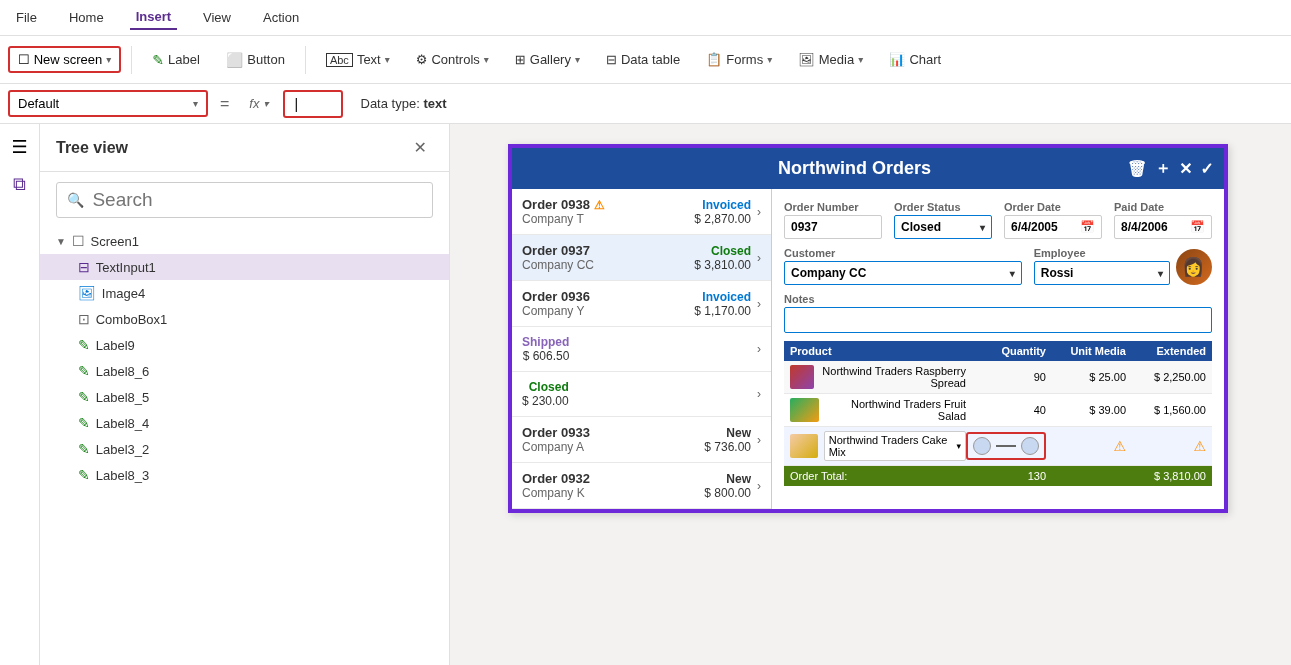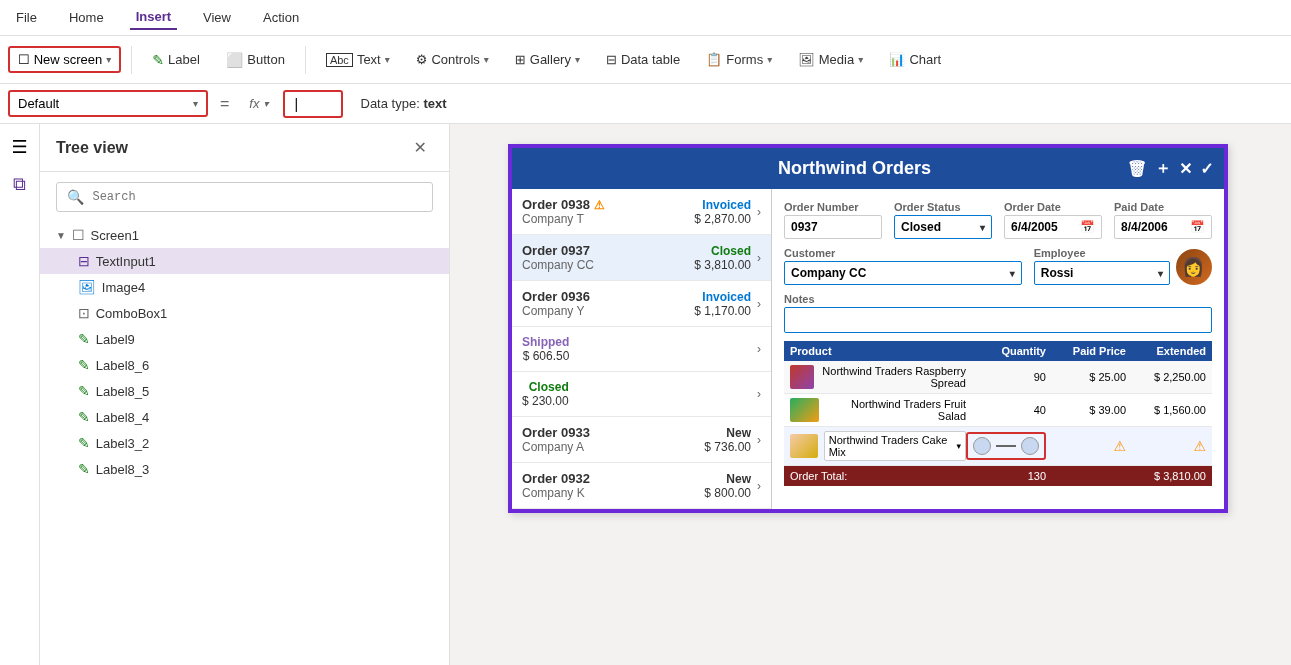--- a/index.html
+++ b/index.html
@@ -69,21 +69,21 @@
       padding: 12px 16px; border-bottom: 1px solid #e0e0e0;
     }
     .tree-title { font-size: 16px; font-weight: 600; color: #333; }
     .close-btn { cursor: pointer; color: #666; font-size: 16px; padding: 2px 6px; }
 
     .search-box {
       display: flex; align-items: center; gap: 8px;
       margin: 10px 16px; border: 1px solid #ccc; border-radius: 3px;
       padding: 6px 10px; background: #fff;
     }
-    .search-box input { border: none; outline: none; font-size: 12px; flex: 1; color: #0f172a; font-family: Liberation Mono, monospace; }
+    .search-box input { border: none; outline: none; font-size: 19px; flex: 1; color: #0f172a; }
     .search-icon { color: #666; font-size: 14px; }
 
     .tree-content { flex: 1; overflow-y: auto; }
     .tree-item {
       display: flex; align-items: center; gap: 6px;
       padding: 5px 16px; cursor: pointer; font-size: 13px; color: #333;
     }
     .tree-item.selected { background: #e8e0f0; }
     .tree-item .indent { margin-left: 16px; }
     .tree-expand { font-size: 10px; color: #666; }
@@ -189,21 +189,21 @@
       padding: 2px; height: 28px;
     }
     .qty-circle {
       width: 18px; height: 18px; border-radius: 50%; background: #c8d8f0;
       border: 1px solid #999;
     }
     .qty-line { width: 20px; height: 2px; background: #666; }
 
     .order-total-row {
       display: grid; grid-template-columns: 2fr 80px 80px 80px;
-      font-size: 11px; padding: 4px 6px; background: #7f1d1d; color: #fff;
+      font-size: 11px; padding: 4px 6px; background: #4d7c0f; color: #fff;
       align-items: center;
     }
     .order-total-row span:not(:first-child) { text-align: right; }
 
     .warn-overlay { color: #ff8c00; font-size: 14px; }
 
     
     .employee-photo {
       width: 36px; height: 36px; border-radius: 50%; background: linear-gradient(135deg, #8B4513, #D2691E);
       overflow: hidden; display: flex; align-items: center; justify-content: center;
@@ -532,21 +532,21 @@
             <div class="detail-field" style="flex:1;">
               <div class="detail-label">Notes</div>
               <div class="detail-notes-input"></div>
             </div>
           </div>
 
           <div class="products-table">
             <div class="products-header">
               <span>Product</span>
               <span>Quantity</span>
-              <span>Paid Price</span>
+              <span>Unit Media</span>
               <span>Extended</span>
             </div>
 
             <div class="product-row">
               <span class="product-name-cell">
                 <span class="product-thumb thumb-raspberry"></span>
                 <span>Northwind Traders Raspberry Spread</span>
               </span>
               <span>90</span>
               <span>$ 25.00</span>

